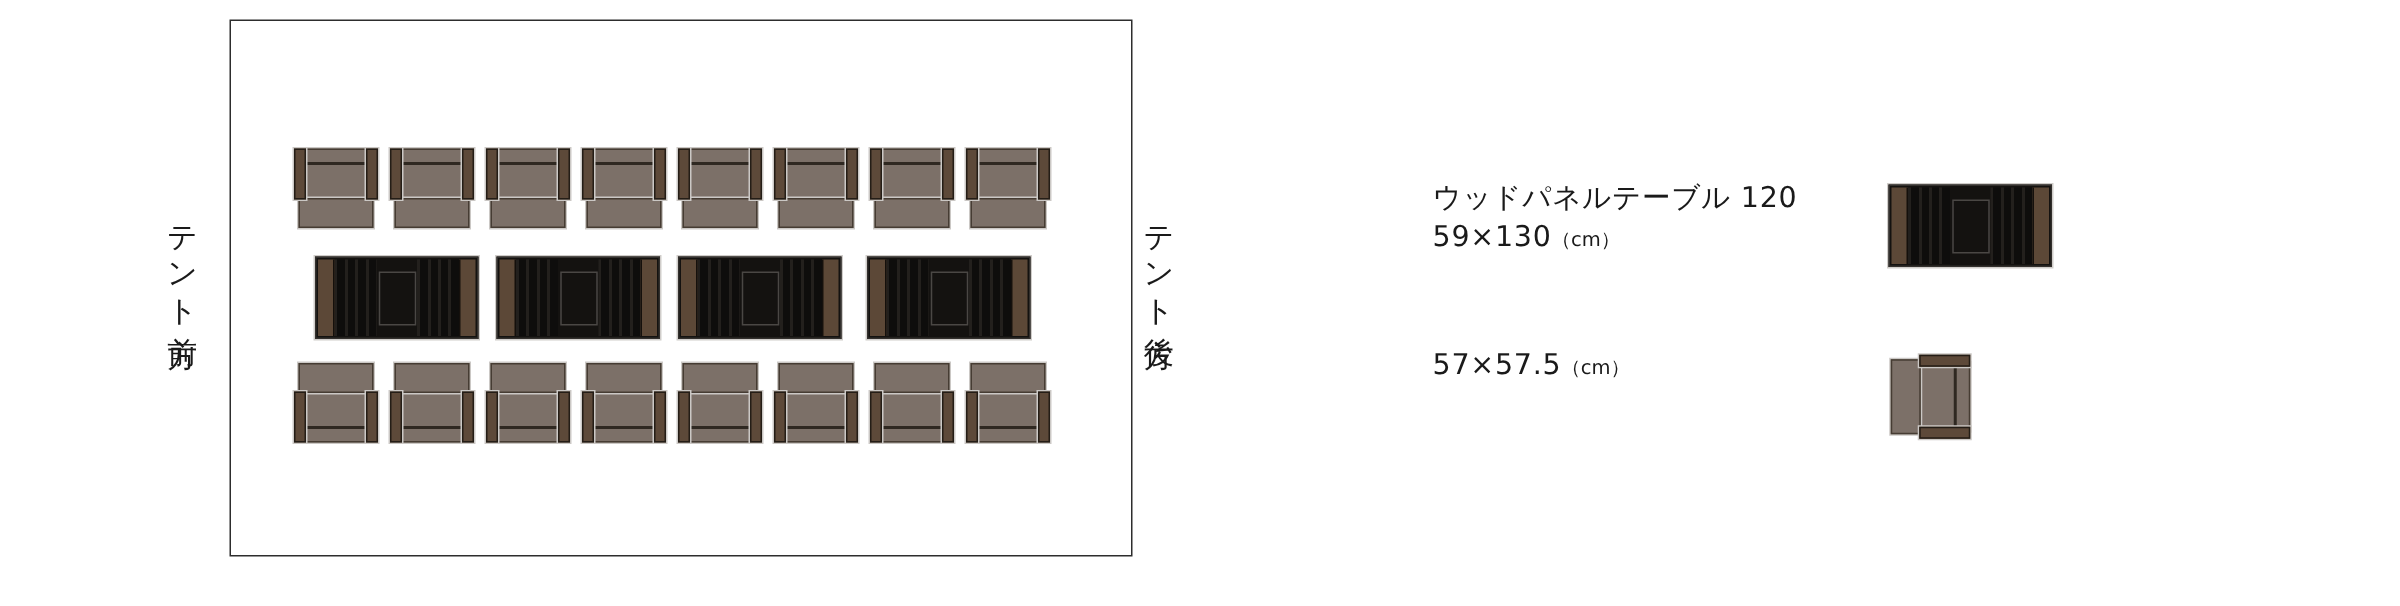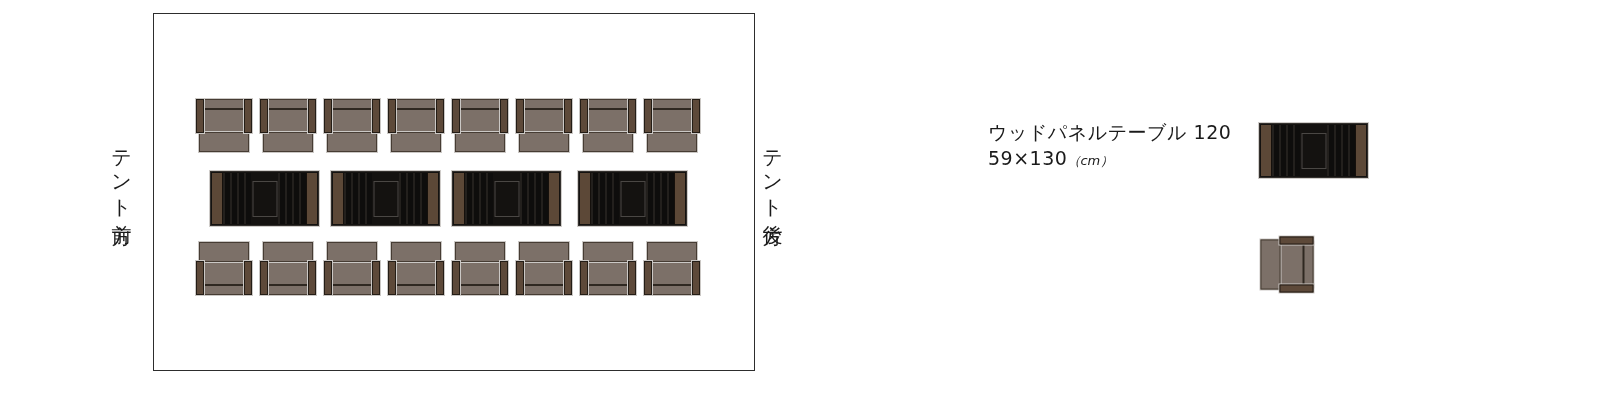--- a/index.html
+++ b/index.html
@@ -76,24 +76,24 @@
     background: var(--table-side-panel, #5c4837);
   }
   .table-panel.left  { left: 1px;  border-right: 1px solid #15100c; }
   .table-panel.right { right: 1px; border-left:  1px solid #15100c; }
   .table-center-rect {
     position: absolute; left: 50%; top: 50%; transform: translate(-50%, -50%);
     width: 25px; height: 36px; border: 1.5px solid #4a4744;
   }
 
   
-  .legend-text { position: absolute; left: 955px; font-size: 19px; line-height: 26px; letter-spacing: 0.5px; margin-left: 33px; }
+  .legend-text { position: absolute; left: 955px; font-size: 19px; line-height: 26px; letter-spacing: 0.5px; }
   #legend-text-table { top: 119px; }
   #legend-text-chair { top: 230px; }
-  .legend-unit { font-size: 13px; letter-spacing: 0; font-style: italic; }
+  .legend-unit { font-size: 13px; letter-spacing: 0; }
 
   #legend-table-icon { position: absolute; left: 1259px; top: 123px; }
   #legend-chair-icon { position: absolute; left: 1261px; top: 236px; width: 53px; height: 56px; }
   #legend-chair-icon .chair { position: absolute; left: -2px; top: 2px; transform: rotate(90deg); }
 </style>
 </head>
 <body>
 
 <div class="tent-outline"></div>
 
@@ -246,20 +246,21 @@
       <div class="chair-arm right"></div>
     </div>
   </div>
 
 <div class="legend-text" id="legend-text-table">
   <div>ウッドパネルテーブル 120</div>
   <div><span>59×130</span><span class="legend-unit">（cm）</span></div>
 </div>
 
 <div class="legend-text" id="legend-text-chair">
+  <div><span>57×57.5</span><span class="legend-unit">（cm）</span></div>
 </div>
 
 <div id="legend-table-icon">
     <div class="table">
       <div class="table-slats left"></div>
       <div class="table-slats right"></div>
       <div class="table-panel left"></div>
       <div class="table-panel right"></div>
       <div class="table-center-rect"></div>
     </div>

